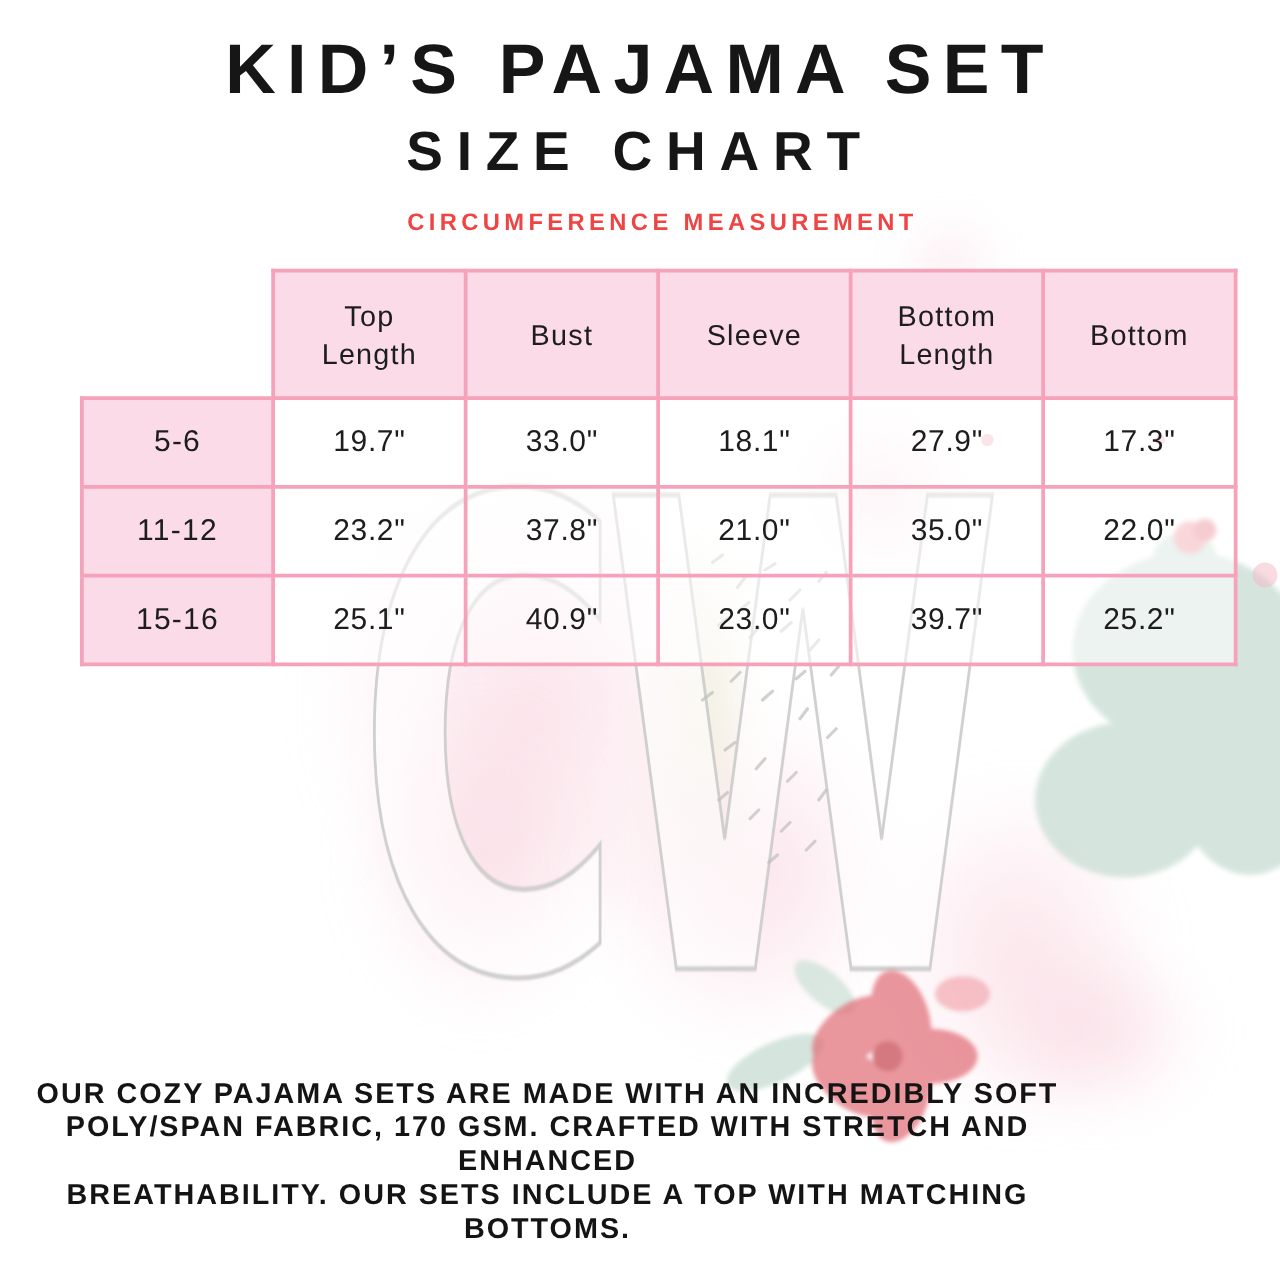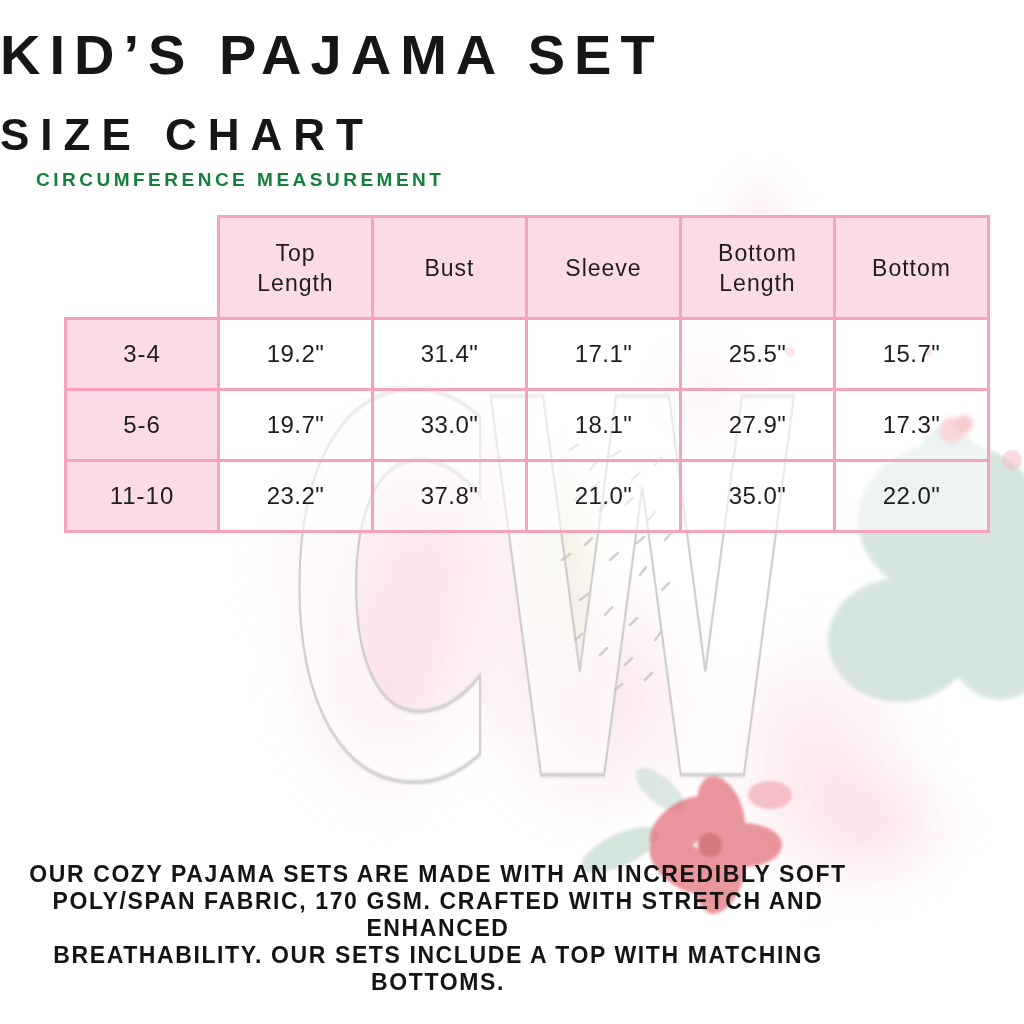--- a/index.html
+++ b/index.html
@@ -19,24 +19,24 @@
 
   
   .decor{position:absolute;inset:0;z-index:0;}
   .blob{position:absolute;border-radius:50%;filter:blur(18px);}
   .blob.pink{background:radial-gradient(closest-side, rgba(248,205,218,.55), rgba(248,205,218,0));}
   .blob.pink2{background:radial-gradient(closest-side, rgba(247,198,212,.45), rgba(247,198,212,0));}
   .blob.olive{background:radial-gradient(closest-side, rgba(231,231,199,.5), rgba(231,231,199,0));filter:blur(12px);}
   .decor-svg{position:absolute;left:0;top:0;}
 
   
-  .heading{position:absolute;top:18px;left:0;width:1024px;text-align:left;z-index:2;}
+  .heading{position:absolute;top:18px;left:0;width:1024px;text-align:center;z-index:2;}
   .title{font-size:56px;font-weight:bold;letter-spacing:9px;line-height:74px;color:#161616;}
-  .subtitle{font-size:44px;font-weight:bold;letter-spacing:11px;line-height:54px;margin-top:16px;color:#161616;}
-  .note{font-size:19px;font-weight:bold;letter-spacing:3.5px;line-height:24px;margin-top:6px;color:#15803d;padding-left:36px;}
+  .subtitle{font-size:44px;font-weight:bold;letter-spacing:11px;line-height:54px;margin-top:3px;color:#161616;}
+  .note{font-size:19px;font-weight:bold;letter-spacing:3.5px;line-height:24px;margin-top:18px;color:#ef4444;padding-left:36px;}
 
   
   table.size-chart{position:absolute;left:64px;top:215px;width:923px;z-index:1;
     border-collapse:collapse;table-layout:fixed;}
   table.size-chart th, table.size-chart td{
     border:3px solid var(--border-pink,#f5a2ba);
     text-align:center;vertical-align:middle;
     font-weight:normal;color:var(--text-dark,#1d1d1d);}
   table.size-chart thead th{height:102px;background:var(--cell-pink,#fbdbe7);
     font-size:23px;letter-spacing:1px;line-height:30px;padding:0 14px;}
@@ -123,42 +123,42 @@
         <th class="corner"></th>
         <th>Top Length</th>
         <th>Bust</th>
         <th>Sleeve</th>
         <th>Bottom Length</th>
         <th>Bottom</th>
       </tr>
     </thead>
     <tbody>
       <tr>
-        <th>3-4</th>
-        <td>19.2"</td>
-        <td>31.4"</td>
-        <td>17.1"</td>
-        <td>25.5"</td>
-        <td>15.7"</td>
-      </tr>
-      <tr>
         <th>5-6</th>
         <td>19.7"</td>
         <td>33.0"</td>
         <td>18.1"</td>
         <td>27.9"</td>
         <td>17.3"</td>
       </tr>
       <tr>
-        <th>11-10</th>
+        <th>11-12</th>
         <td>23.2"</td>
         <td>37.8"</td>
         <td>21.0"</td>
         <td>35.0"</td>
         <td>22.0"</td>
+      </tr>
+      <tr>
+        <th>15-16</th>
+        <td>25.1"</td>
+        <td>40.9"</td>
+        <td>23.0"</td>
+        <td>39.7"</td>
+        <td>25.2"</td>
       </tr>
     </tbody>
   </table>
 
   <div class="footer-text">
     <p>OUR COZY PAJAMA SETS ARE MADE WITH AN INCREDIBLY SOFT</p>
     <p>POLY/SPAN FABRIC, 170 GSM. CRAFTED WITH STRETCH AND ENHANCED</p>
     <p>BREATHABILITY. OUR SETS INCLUDE A TOP WITH MATCHING BOTTOMS.</p>
   </div>
 

